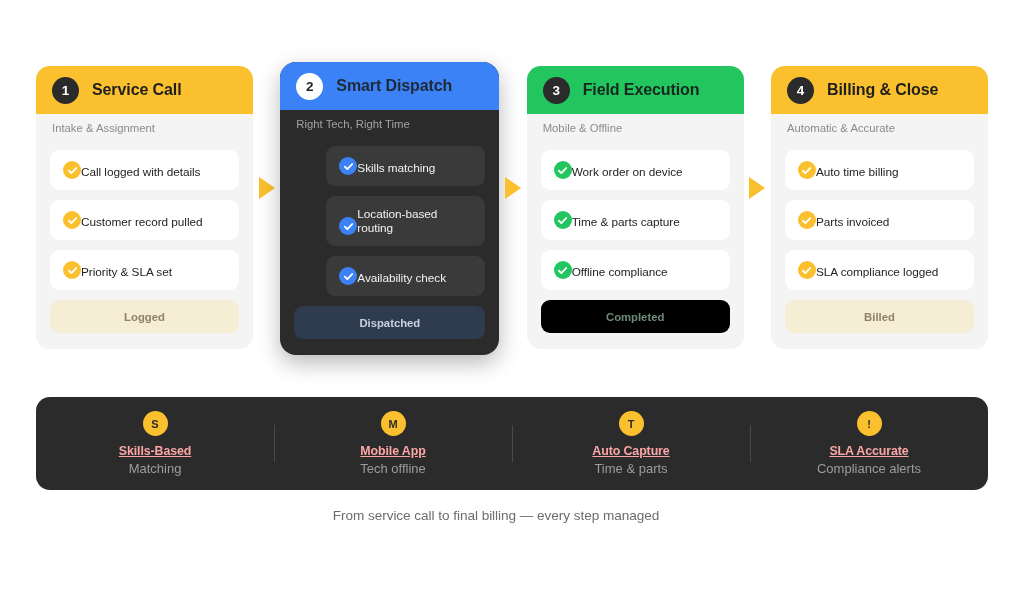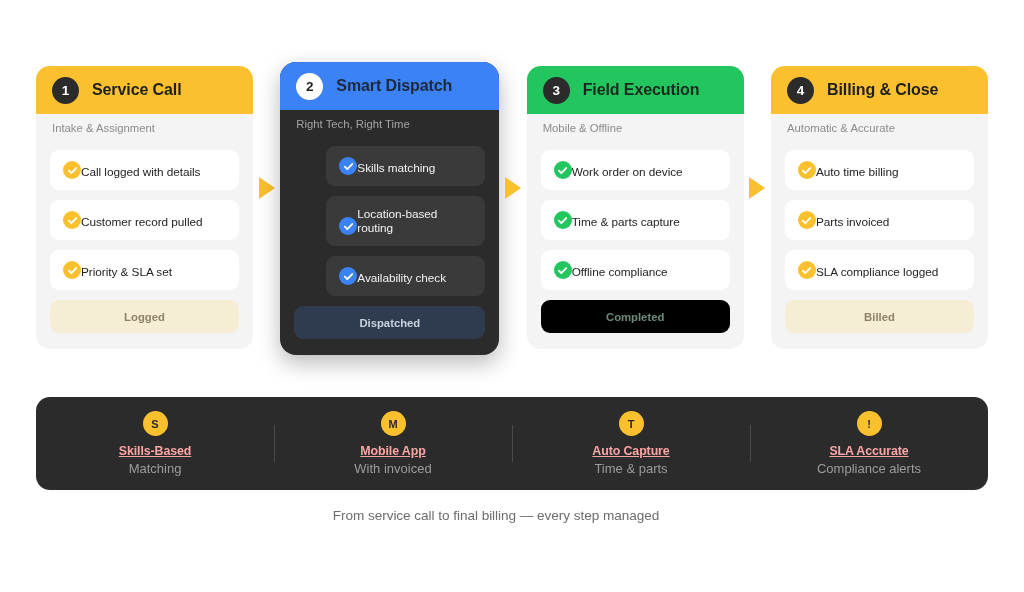--- a/index.html
+++ b/index.html
@@ -386,21 +386,21 @@
 
   <div class="feature-bar">
     <div class="feature">
       <div class="feature-icon">S</div>
       <div class="feature-title">Skills-Based</div>
       <div class="feature-sub">Matching</div>
     </div>
     <div class="feature">
       <div class="feature-icon">M</div>
       <div class="feature-title">Mobile App</div>
-      <div class="feature-sub">With invoiced</div>
+      <div class="feature-sub">Tech offline</div>
     </div>
     <div class="feature">
       <div class="feature-icon">T</div>
       <div class="feature-title">Auto Capture</div>
       <div class="feature-sub">Time &amp; parts</div>
     </div>
     <div class="feature">
       <div class="feature-icon">!</div>
       <div class="feature-title">SLA Accurate</div>
       <div class="feature-sub">Compliance alerts</div>

